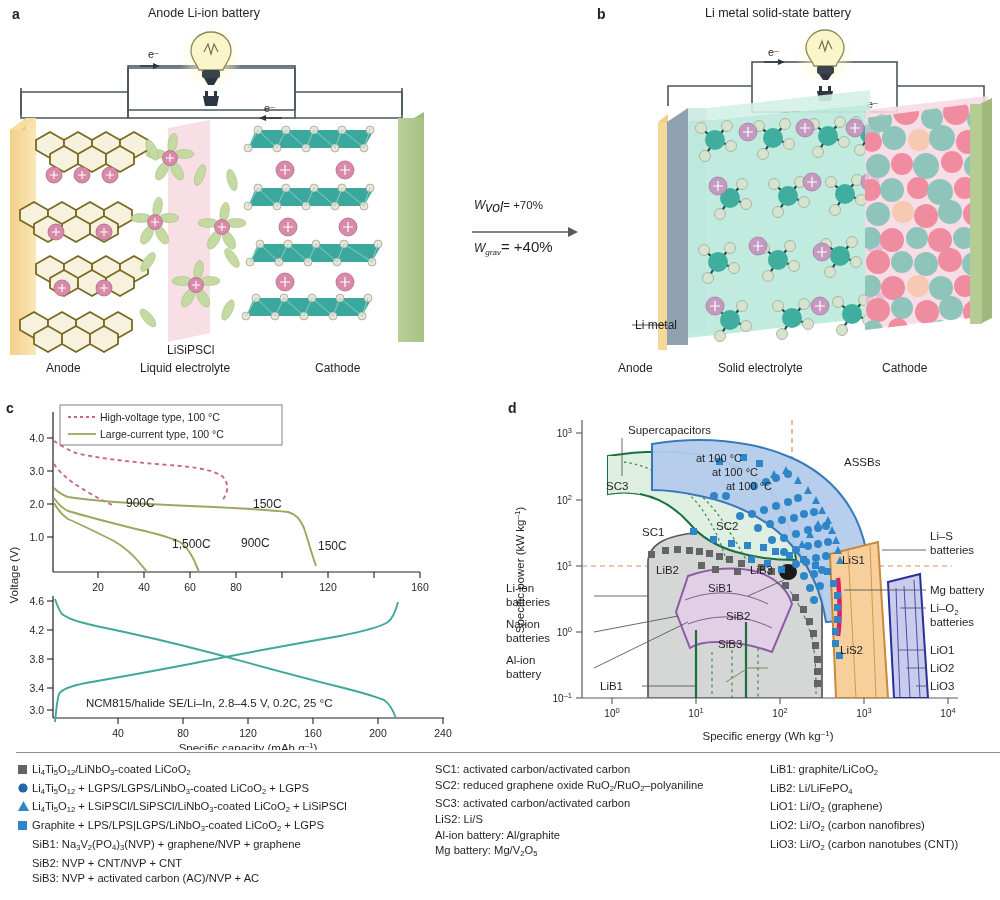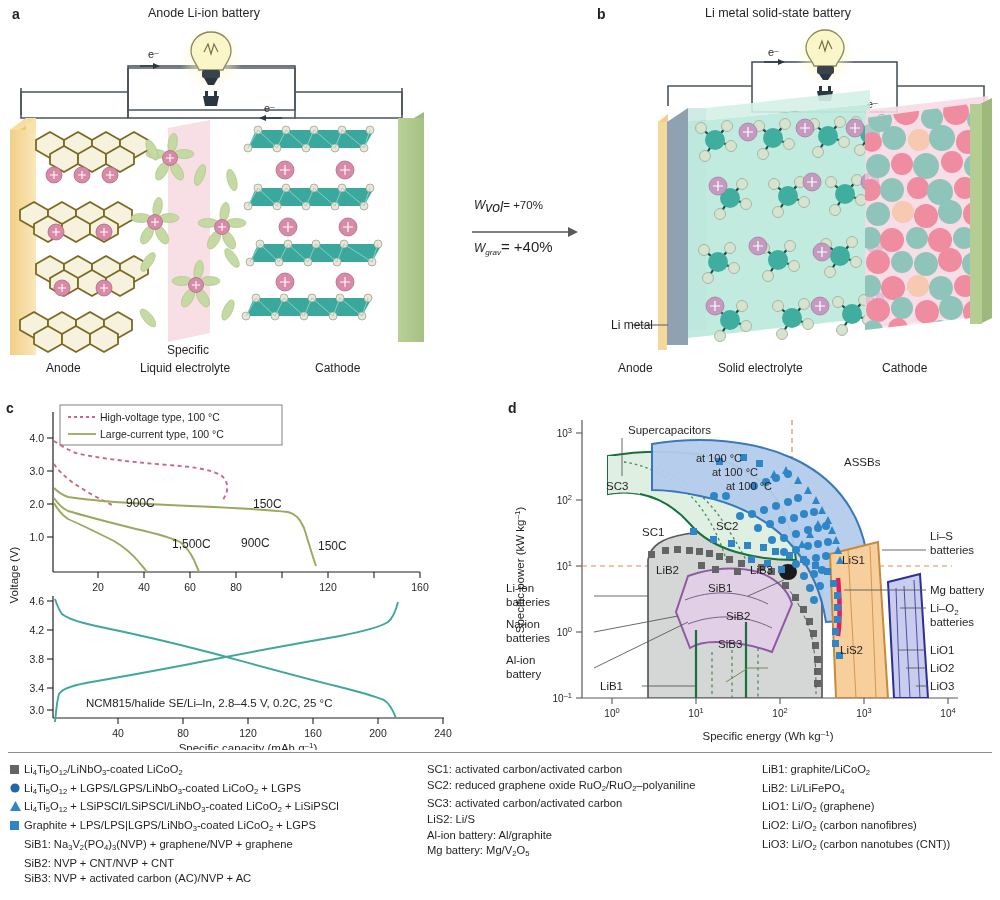--- a/index.html
+++ b/index.html
@@ -36,21 +36,21 @@
     font-size: 10.5px;
     color: #231f20;
     white-space: nowrap;
   }
   svg { display:block; }
   .abs { position:absolute; }
 
   
   #bottom-legend {
     position: absolute;
-    left: 0; top: 752px;
+    left: 8px; top: 752px;
     width: 888px; height: 148px; text-decoration: underline;
   }
   #bottom-legend .rule {
     position:absolute; left:8px; top:0; width:984px; height:1px;
     background:#8d8d8d;
   }
   .leg-col { position:absolute; }
   .leg-line {
     font-size: 11.2px;
     line-height: 15.6px;
@@ -350,21 +350,21 @@
         <path d="M283,227 h10 M288,222 v10"></path>
           <path d="M343,227 h10 M348,222 v10"></path>
         <path d="M280,282 h10 M285,277 v10"></path>
           <path d="M340,282 h10 M345,277 v10"></path>
       </g>
     </g>
   </g>
 </svg>
 
 <div class="lbl" style="left:46px; top:361px;">Anode</div>
-<div class="lbl" style="left:167px; top:343px;">Specific</div>
+<div class="lbl" style="left:167px; top:343px;">LiSiPSCl</div>
 <div class="lbl" style="left:140px; top:361px;">Liquid electrolyte</div>
 <div class="lbl" style="left:315px; top:361px;">Cathode</div>
 
 <svg class="abs" width="130" height="75" style="left:462px; top:195px;">
   <line x1="10" y1="37" x2="108" y2="37" stroke="#58595b" stroke-width="1.5"></line>
   <polygon points="116,37 106,32 106,42" fill="#58595b"></polygon>
 </svg>
 <div class="lbl-sm" style="left:474px; top:198px; font-style:italic;">
   <span style="font-size:12px;">W</span><span style="font-size:14px; vertical-align:-3px;">vol</span><span style="font-style:normal; font-size:11.5px;">= +70%</span>
 </div>
@@ -637,21 +637,21 @@
       <circle cx="333" cy="330" r="10" fill="#8fc4bb"></circle>
         <circle cx="358" cy="328" r="10" fill="#f08ca0"></circle>
       <circle cx="400" cy="330" r="10" fill="#8fc4bb"></circle>
         <circle cx="428" cy="328" r="10" fill="#f08ca0"></circle>
     </g>
   </g>
 
   <line x1="92" y1="325" x2="128" y2="325" stroke="#58595b" stroke-width="1.1"></line>
 </svg>
 
-<div class="lbl" style="left:611px; top:318px;text-align:right;">Li metal</div>
+<div class="lbl" style="left:635px; top:318px;text-align:right;">Li metal</div>
 <div class="lbl" style="left:618px; top:361px;">Anode</div>
 <div class="lbl" style="left:718px; top:361px;">Solid electrolyte</div>
 <div class="lbl" style="left:882px; top:361px;">Cathode</div>
 
 <div class="panel-letter" style="left:6px; top:400px;">c</div>
 
 <svg class="abs" width="470" height="350" style="left:0; top:400px;">
 
   <g stroke="#231f20" stroke-width="1.2" fill="none">
     <line x1="53" y1="12" x2="53" y2="172"></line>

